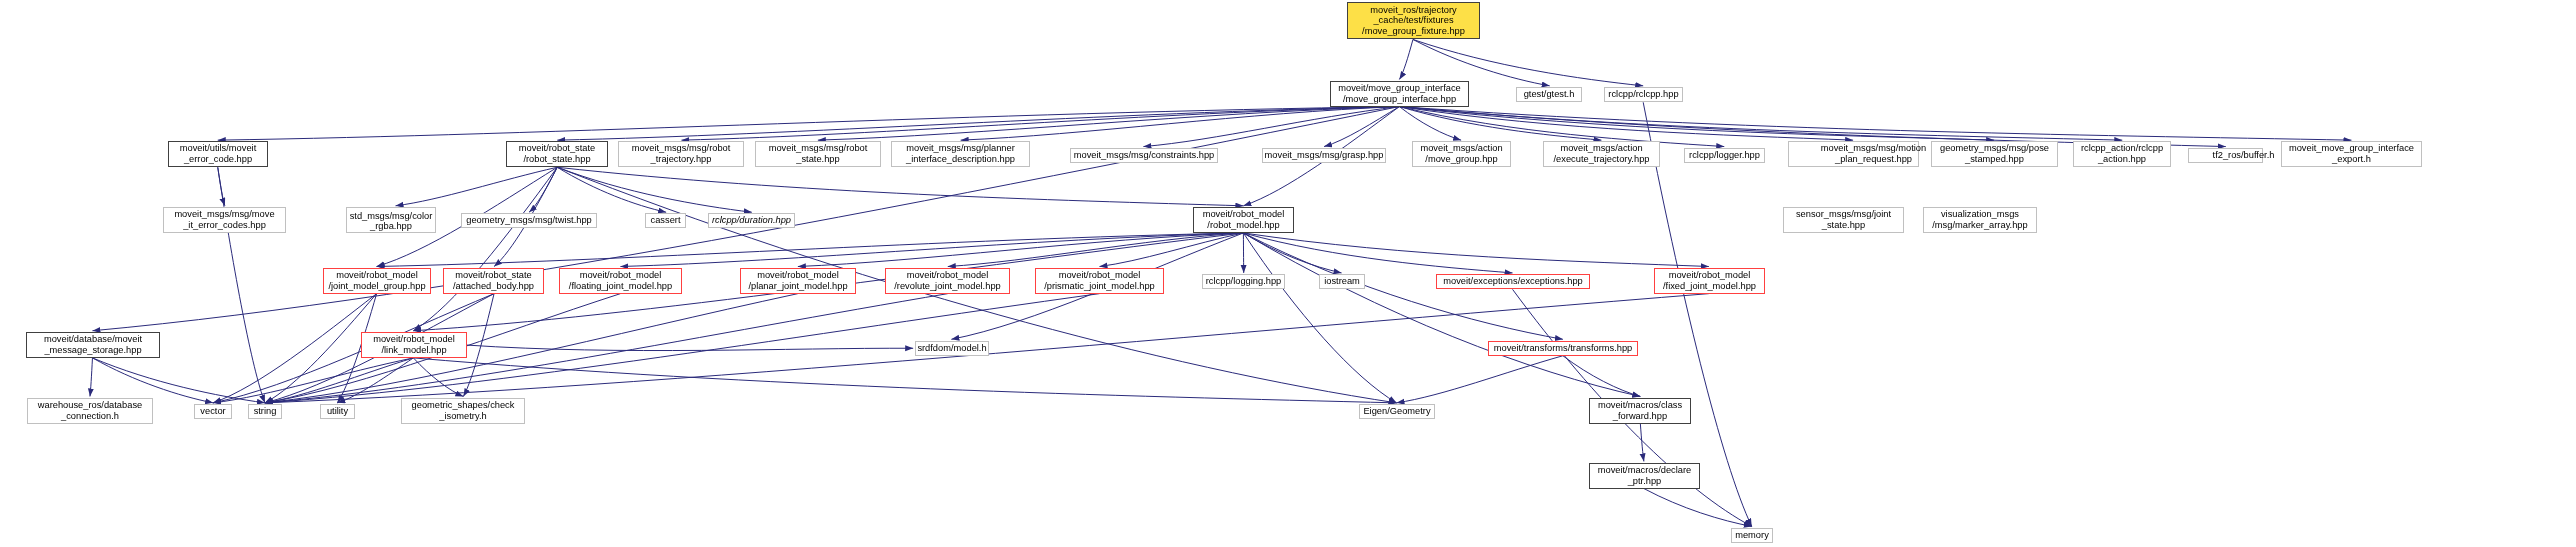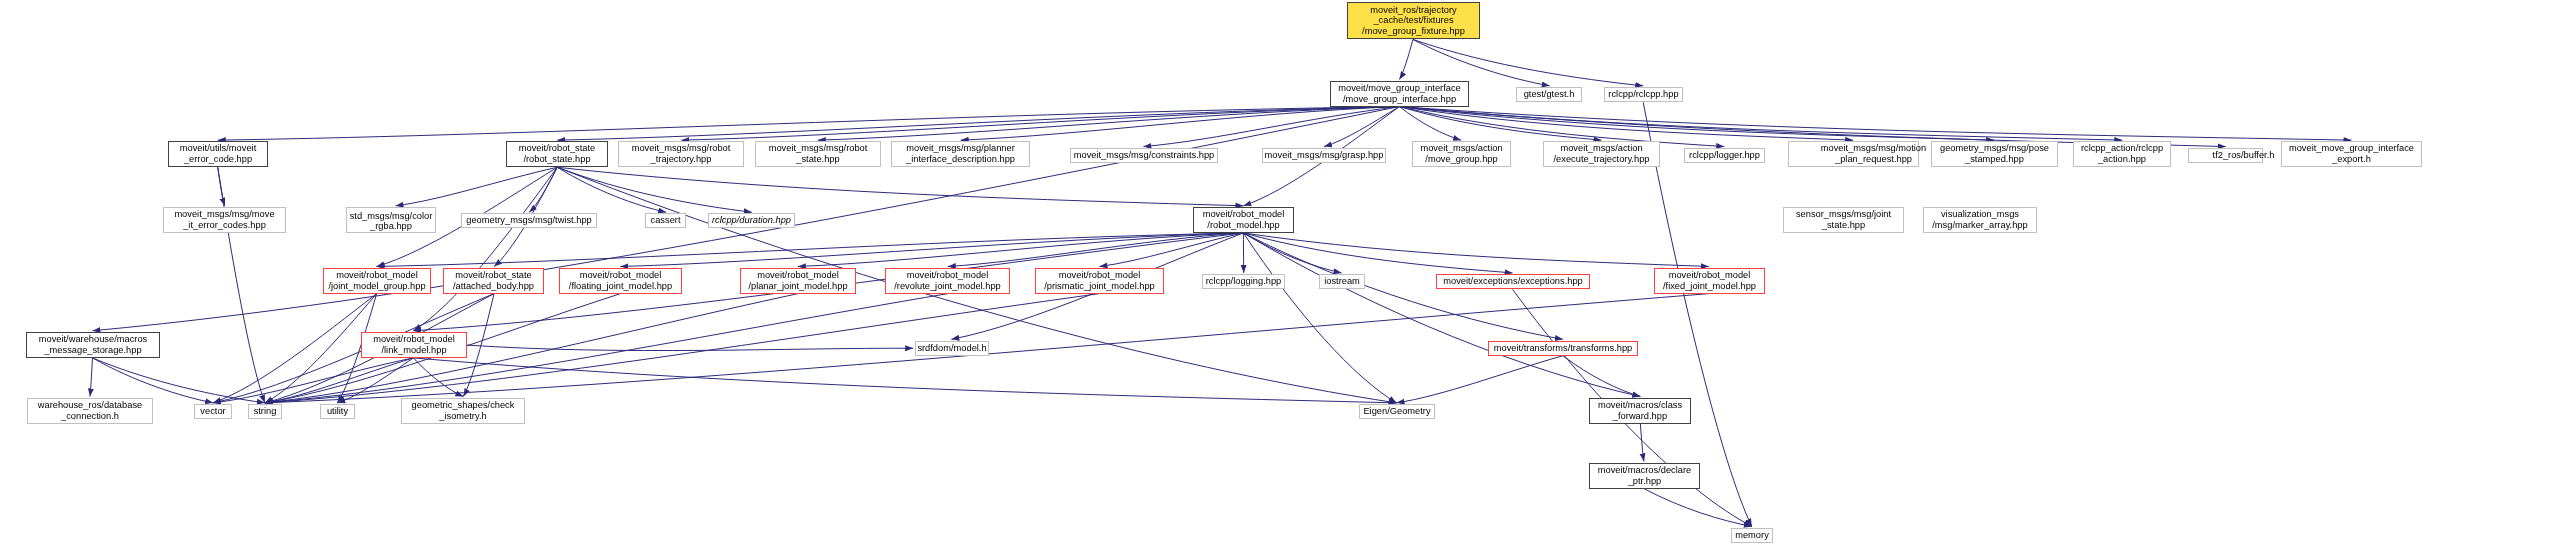--- a/index.html
+++ b/index.html
@@ -180,21 +180,21 @@
 /planar_joint_model.hpp</span></div>
       <div class="node red" style="left: 885px; top: 268px; width: 125px; height: 26px;"><span>moveit/robot_model
 /revolute_joint_model.hpp</span></div>
       <div class="node red" style="left: 1035px; top: 268px; width: 129px; height: 26px;"><span>moveit/robot_model
 /prismatic_joint_model.hpp</span></div>
       <div class="node " style="left: 1202px; top: 274px; width: 83px; height: 15px;"><span>rclcpp/logging.hpp</span></div>
       <div class="node " style="left: 1319px; top: 274px; width: 46px; height: 15px;"><span>iostream</span></div>
       <div class="node red" style="left: 1436px; top: 274px; width: 154px; height: 15px;"><span>moveit/exceptions/exceptions.hpp</span></div>
       <div class="node red" style="left: 1654px; top: 268px; width: 111px; height: 26px;"><span>moveit/robot_model
 /fixed_joint_model.hpp</span></div>
-      <div class="node dark" style="left: 26px; top: 332px; width: 134px; height: 26px;"><span>moveit/warehouse/macros
+      <div class="node dark" style="left: 26px; top: 332px; width: 134px; height: 26px;"><span>moveit/database/moveit
 _message_storage.hpp</span></div>
       <div class="node red" style="left: 361px; top: 332px; width: 106px; height: 26px;"><span>moveit/robot_model
 /link_model.hpp</span></div>
       <div class="node " style="left: 915px; top: 341px; width: 74px; height: 15px;"><span>srdfdom/model.h</span></div>
       <div class="node red" style="left: 1488px; top: 341px; width: 150px; height: 15px;"><span>moveit/transforms/transforms.hpp</span></div>
       <div class="node " style="left: 27px; top: 398px; width: 126px; height: 26px;"><span>warehouse_ros/database
 _connection.h</span></div>
       <div class="node " style="left: 194px; top: 404px; width: 38px; height: 15px;"><span>vector</span></div>
       <div class="node " style="left: 248px; top: 404px; width: 34px; height: 15px;"><span>string</span></div>
       <div class="node " style="left: 320px; top: 404px; width: 35px; height: 15px;"><span>utility</span></div>

